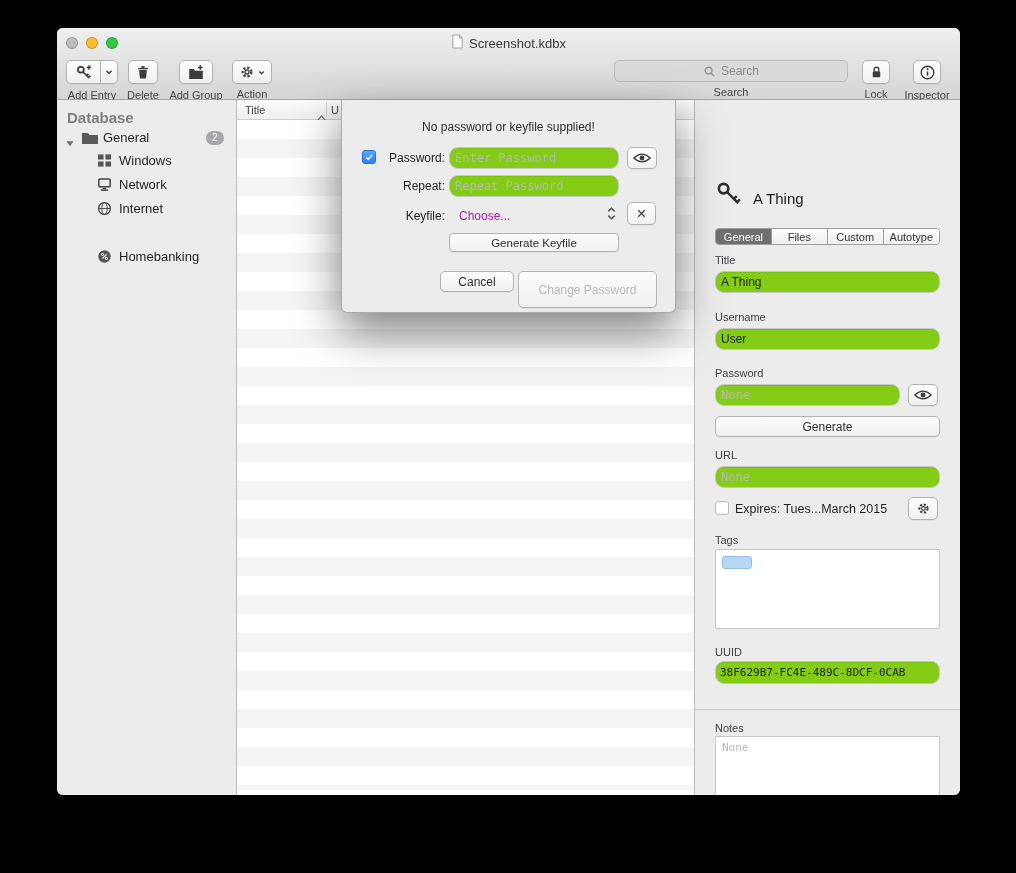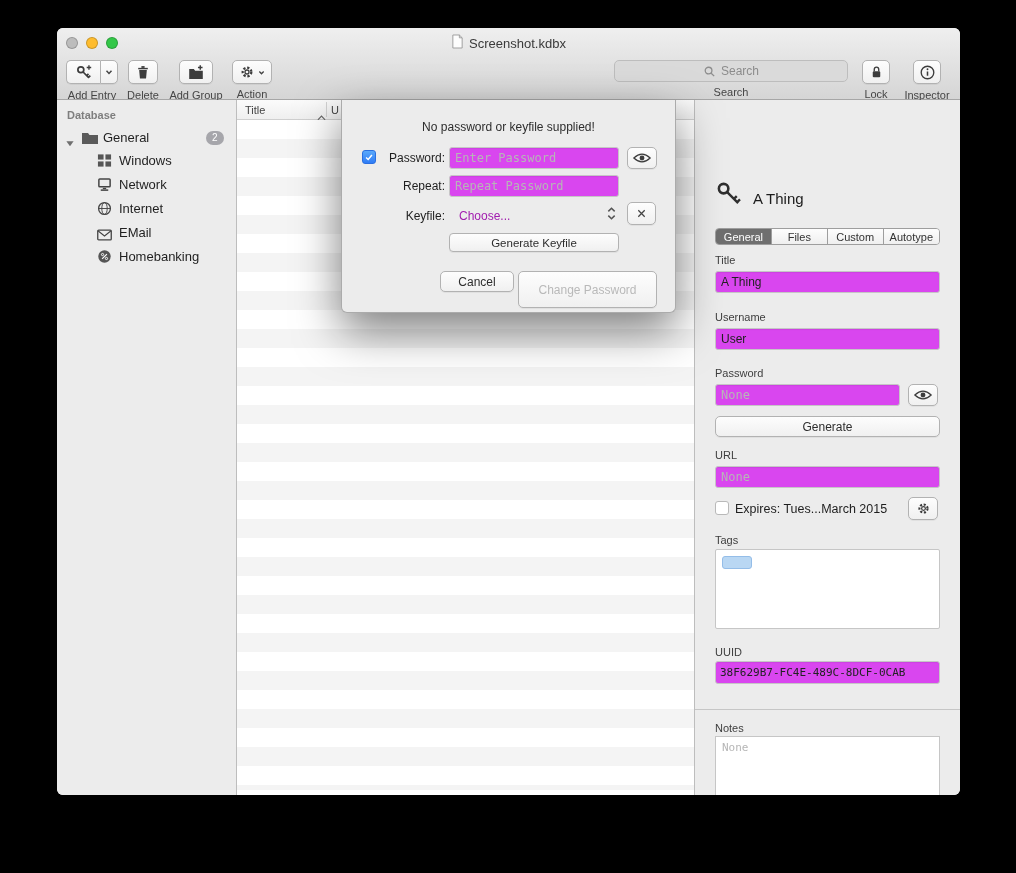--- a/index.html
+++ b/index.html
@@ -42,21 +42,21 @@
 
   .search-field {
     height:22px; border-radius:5px;
     background:#dadada; border:1px solid #bdbdbd;
     display:flex; align-items:center; justify-content:center; gap:5px;
     color:#8c8c8c; font-size:12px;
   }
 
   .sidebar { position:absolute; left:0; top:72px; width:180px; bottom:0;
     background:#ececec; border-right:1px solid #bdbdbd; }
-  .side-header { position:absolute; left:10px; top:9px; font-size:11px; color:#7e7e7e; font-weight:bold; }
+  .side-header { position:absolute; left:10px; top:9px; font-size:15px; color:#7e7e7e; font-weight:bold; }
   .tree-row { position:absolute; left:0; right:0; height:22px; display:flex; align-items:center; }
   .tree-label { font-size:13px; color:#1f1f1f; }
   .badge { background:var(--badge,#a6a6ab); color:#fff; font-size:10px; line-height:14px;
     border-radius:8px; padding:0 6px; }
 
   .list { position:absolute; left:180px; top:72px; width:458px; bottom:0;
     background:#fff; border-right:1px solid #bdbdbd; }
   .list-header { position:absolute; left:0; right:0; top:0; height:20px;
     background:linear-gradient(#fbfbfb,#efefef); border-bottom:1px solid #cfcfcf; }
   .col-label { font-size:11px; color:#444; position:absolute; top:4px; }
@@ -68,21 +68,21 @@
   .insp-lbl { position:absolute; font-size:11px; color:#3e3e3e; }
   .entry-title { position:absolute; font-size:15px; color:#1c1c1c; }
   .seg { position:absolute; display:flex; border:1px solid #9e9e9e; border-radius:4px;
     overflow:hidden; height:17px; }
   .seg > div { flex:1; display:flex; align-items:center; justify-content:center;
     font-size:11px; color:#333; background:linear-gradient(#fdfdfd,#efefef);
     border-left:1px solid #9e9e9e; padding:0 6px; white-space:nowrap; }
   .seg > div:first-child { border-left:none; }
   .seg > div.selected { background:var(--selected-segment,#6f6f6f); color:#fff; }
 
-  .tf { position:absolute; background:#d946ef; border:1px solid #c6c6c6; border-radius:3px;
+  .tf { position:absolute; background:#84cc16; border:1px solid #c6c6c6; border-radius:9px;
     font-size:12px; color:#222; padding:0 5px; outline:none;
     box-shadow:inset 0 1px 1px rgba(0,0,0,.06);
     font-family:"Liberation Sans", sans-serif; }
   .tf::placeholder { color:#b6b6b6; opacity:1; }
   .tf.mono, .tf.mono::placeholder { font-family:"DejaVu Sans Mono", monospace; }
 
   .cb { width:14px; height:14px; border-radius:3px;
     background:linear-gradient(#5aa9fb,var(--accent,#2f7cf6));
     border:1px solid #2a6fe0; display:flex; align-items:center; justify-content:center; }
   .cb-empty { width:14px; height:14px; border-radius:3px; background:#fff; border:1px solid #b9b9b9; }
@@ -257,29 +257,20 @@
       <span style="position:absolute;left:40px;top:3px;">
         <svg width="15" height="15" viewBox="0 0 16 16">
             <circle cx="8" cy="8" r="6.3" fill="none" stroke="#444" stroke-width="1.4"></circle>
             <ellipse cx="8" cy="8" rx="2.9" ry="6.3" fill="none" stroke="#444" stroke-width="1"></ellipse>
             <path d="M1.7 8 H14.3" stroke="#444" stroke-width="1"></path>
           </svg>
       </span>
       <span class="tree-label" style="position:absolute;left:62px;top:3px;">Internet</span>
     </div>
 
-    <div class="tree-row" style="top:122px;">
-      <span style="position:absolute;left:40px;top:5px;">
-        <svg width="15" height="12" viewBox="0 0 16 12">
-            <rect x="0.8" y="0.8" width="14.4" height="10.4" rx="1" fill="none" stroke="#444" stroke-width="1.4"></rect>
-            <path d="M1 1.5 L8 7 L15 1.5" fill="none" stroke="#444" stroke-width="1.2"></path>
-          </svg>
-      </span>
-      <span class="tree-label" style="position:absolute;left:62px;top:3px;">EMail</span>
-    </div>
 
     <div class="tree-row" style="top:146px;">
       <span style="position:absolute;left:40px;top:3px;">
         <svg width="15" height="15" viewBox="0 0 16 16">
             <circle cx="8" cy="8" r="6.6" fill="#555"></circle>
             <path d="M5.4 10.6 L10.6 5.4" stroke="#fff" stroke-width="1.2"></path>
             <circle cx="5.9" cy="5.9" r="1.2" fill="none" stroke="#fff" stroke-width="1"></circle>
             <circle cx="10.1" cy="10.1" r="1.2" fill="none" stroke="#fff" stroke-width="1"></circle>
           </svg>
       </span>

